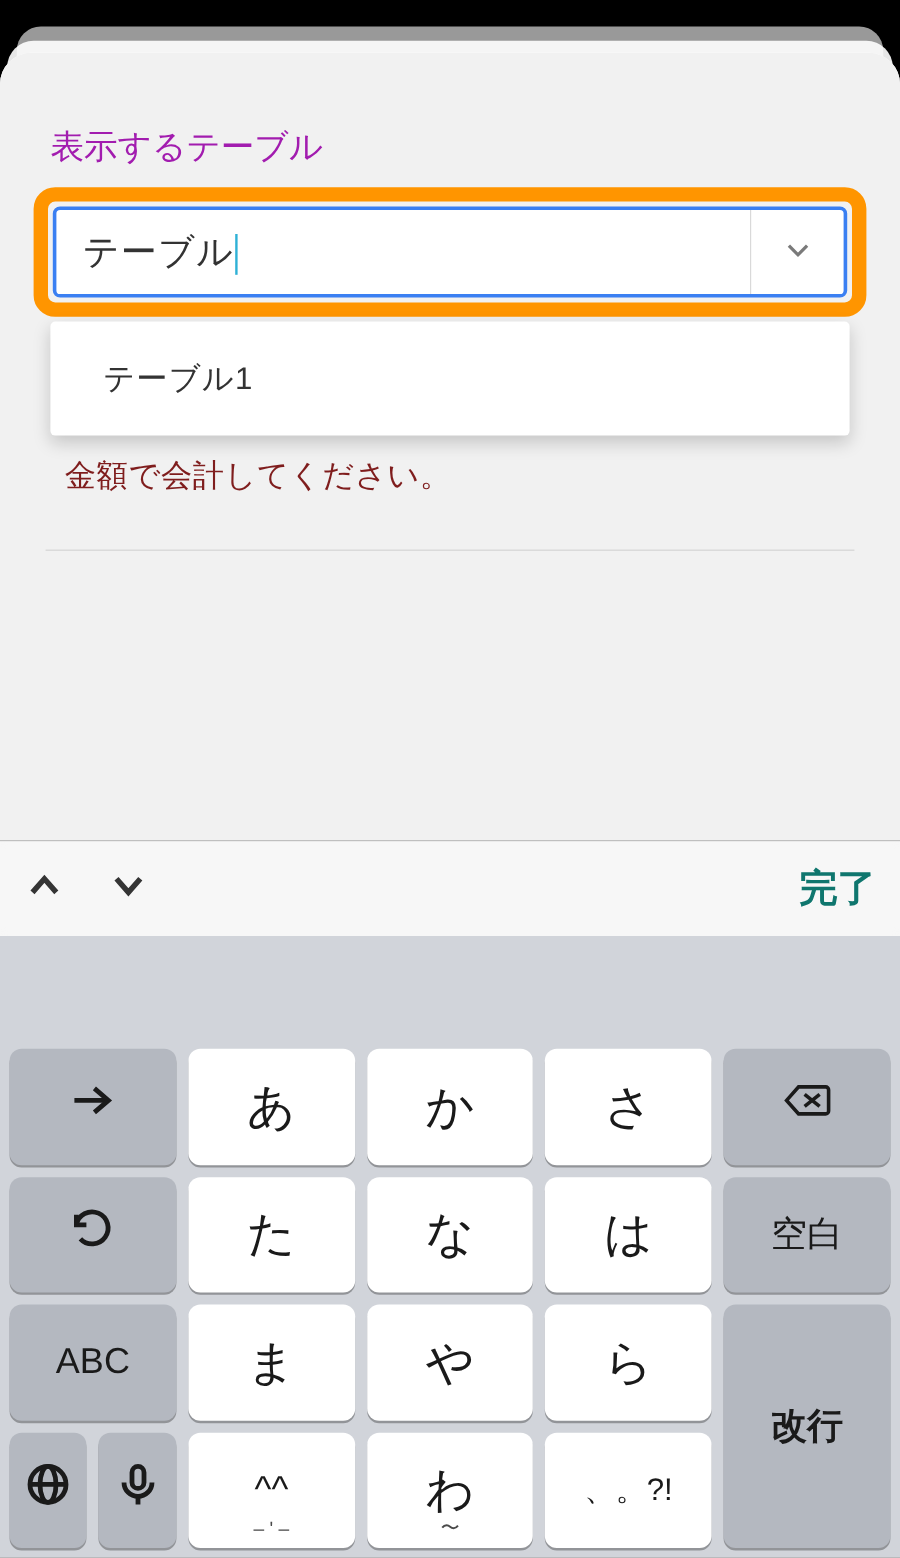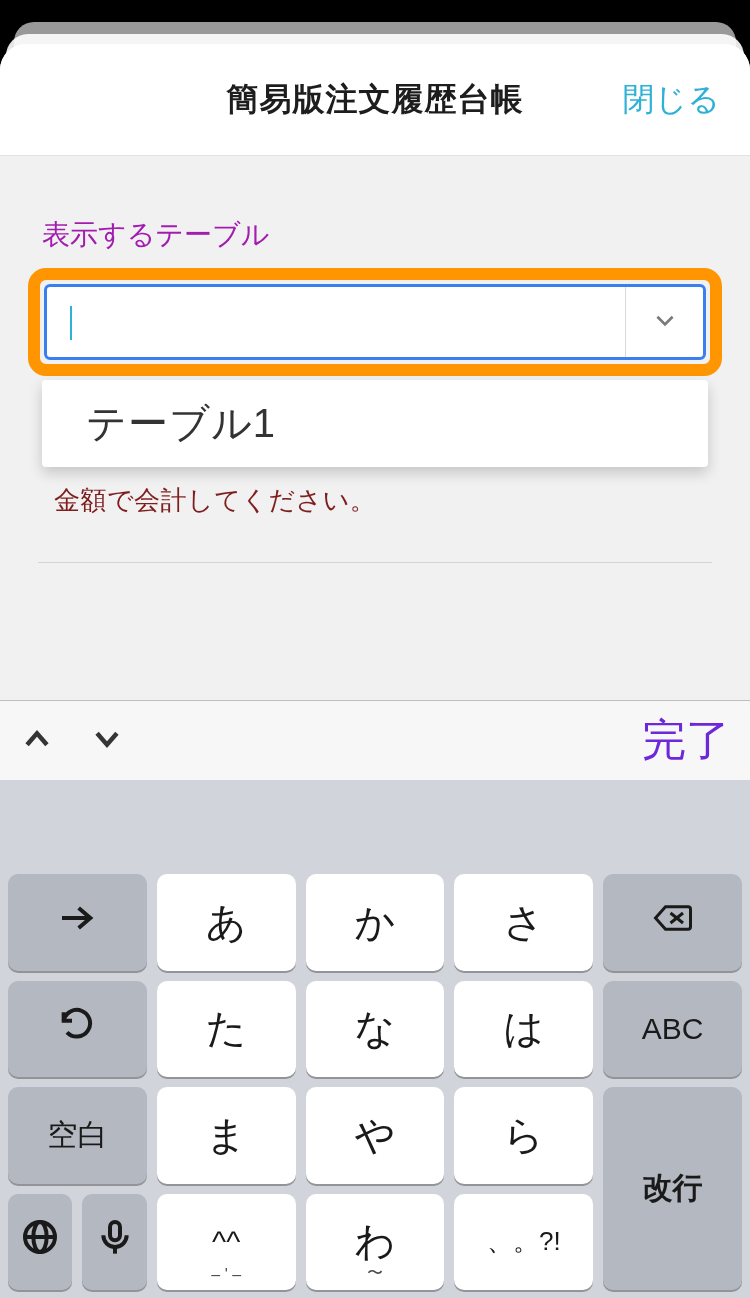--- a/index.html
+++ b/index.html
@@ -57,38 +57,38 @@
     .combo-caret svg { width: 26px; height: 26px; stroke:#7a7a7a; stroke-width:2.5; fill:none; }
 
     
     .dropdown {
       margin: 4px 14px 0 14px;
       background:#fff; border-radius:4px;
       box-shadow:0 6px 14px rgba(0,0,0,.18);
       overflow:hidden;
     }
     .dropdown li {
-      list-style:none; font-size:40px; color:#333;
-      padding: 16px 44px; letter-spacing:1px; cursor:pointer;
+      list-style:none; font-size:26px; color:#333;
+      padding: 30px 44px; letter-spacing:1px; cursor:pointer;
     }
 
     .hint { font-size:26px; color:#7f1d1d; margin:16px 16px 0 26px; letter-spacing:.5px; }
 
     .sep { margin:44px 10px 0 10px; border:none; border-top:1px solid #d4d4d4; }
 
     
     .kbar {
       position:absolute; left:0; right:0; bottom:518px; height:80px;
       background:#f8f8f8cf; border-top:1px solid #bfbfbf;
       display:flex; align-items:center; padding:0 20px;
       backdrop-filter:blur(4px);
     }
     .kbar .nav { display:flex; gap:36px; }
     .kbar .nav span svg { width:34px; height:34px; stroke:#353535; stroke-width:3.2; fill:none; }
-    .kbar .done { margin-left:auto; font-size:44px; font-weight:400; color:#6d28d9; cursor:pointer; }
+    .kbar .done { margin-left:auto; font-size:32px; font-weight:700; color:#0f766e; cursor:pointer; }
 
     
     .keyboard {
       position:absolute; left:0; right:0; bottom:0; height:518px;
       background:#d1d4da; padding-top:94px;
       display:grid; grid-template-columns:repeat(5,1fr);
       grid-template-rows:repeat(4,1fr);
       gap:10px; padding-left:8px; padding-right:8px; padding-bottom:8px;
     }
     .key {
@@ -115,33 +115,29 @@
     @keyframes bl { 50% { opacity:0; } }
   </style>
 </head>
 <body>
 
 <div class="sheet-under"></div>
 <div class="sheet-under2"></div>
 
 <div class="sheet">
 
-  <div class="sheet-header">
-    <div class="sheet-title">簡易版注文履歴台帳</div>
-    <div class="sheet-close">閉じる</div>
-  </div>
 
   <div class="content">
 
     <div class="field-label">表示するテーブル</div>
 
     <div class="highlight-frame">
       <div class="combo">
         <div class="combo-input">
-          <span class="caret-blink"></span>
+          <span>テーブル</span><span class="caret-blink"></span>
         </div>
         <div class="combo-caret">
           <span>
             <svg viewBox="0 0 24 24">
                 <polyline points="5 9 12 16 19 9"></polyline>
               </svg>
           </span>
         </div>
       </div>
     </div>
@@ -202,23 +198,23 @@
       <span>
         <svg viewBox="0 0 24 24">
             <path d="M4 5v5h5"></path>
             <path d="M4 10a8 8 0 1 1 2 7"></path>
           </svg>
       </span>
     </div>
     <div class="key">た</div>
     <div class="key">な</div>
     <div class="key">は</div>
+    <div class="key func small">空白</div>
+
     <div class="key func small">ABC</div>
-
-    <div class="key func small">空白</div>
     <div class="key">ま</div>
     <div class="key">や</div>
     <div class="key">ら</div>
     <div class="key func small tall">改行</div>
 
     <div class="split2">
       <div class="key func">
         <span>
           <svg viewBox="0 0 24 24">
               <circle cx="12" cy="12" r="9"></circle>

